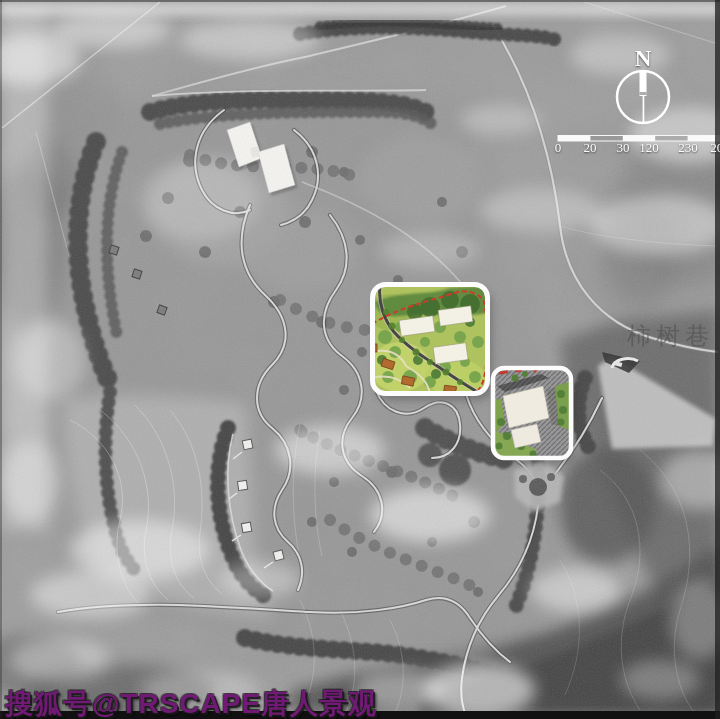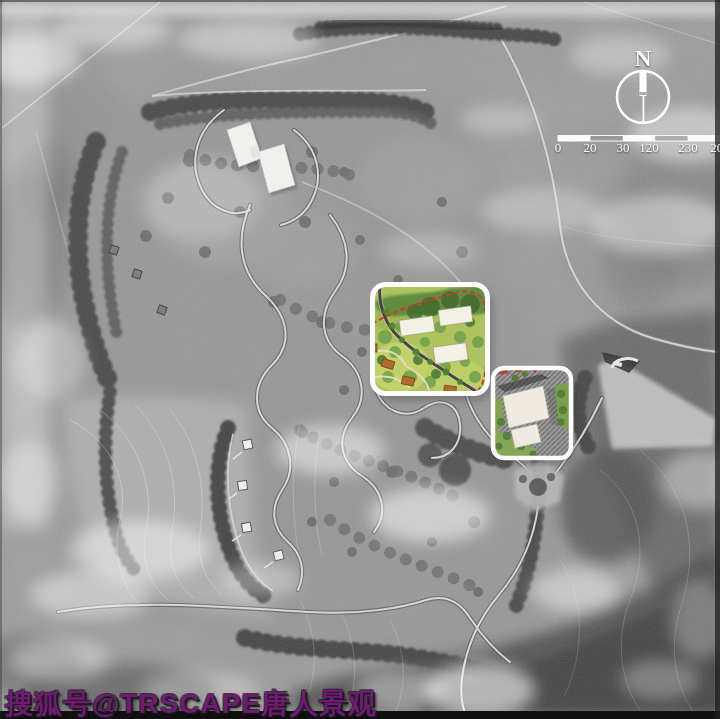--- a/index.html
+++ b/index.html
@@ -397,14 +397,15 @@
   </g>
 </svg>
 
   <span class="north-label">N</span>
   <span class="tick t0">0</span>
   <span class="tick t1">20</span>
   <span class="tick t2">30</span>
   <span class="tick t3">120</span>
   <span class="tick t4">230</span>
   <span class="tick t5">200</span>
+  <span class="place-label">柿树巷</span>
   <span class="watermark">搜狐号@TRSCAPE唐人景观</span>
 </div>
 
 </body></html>

